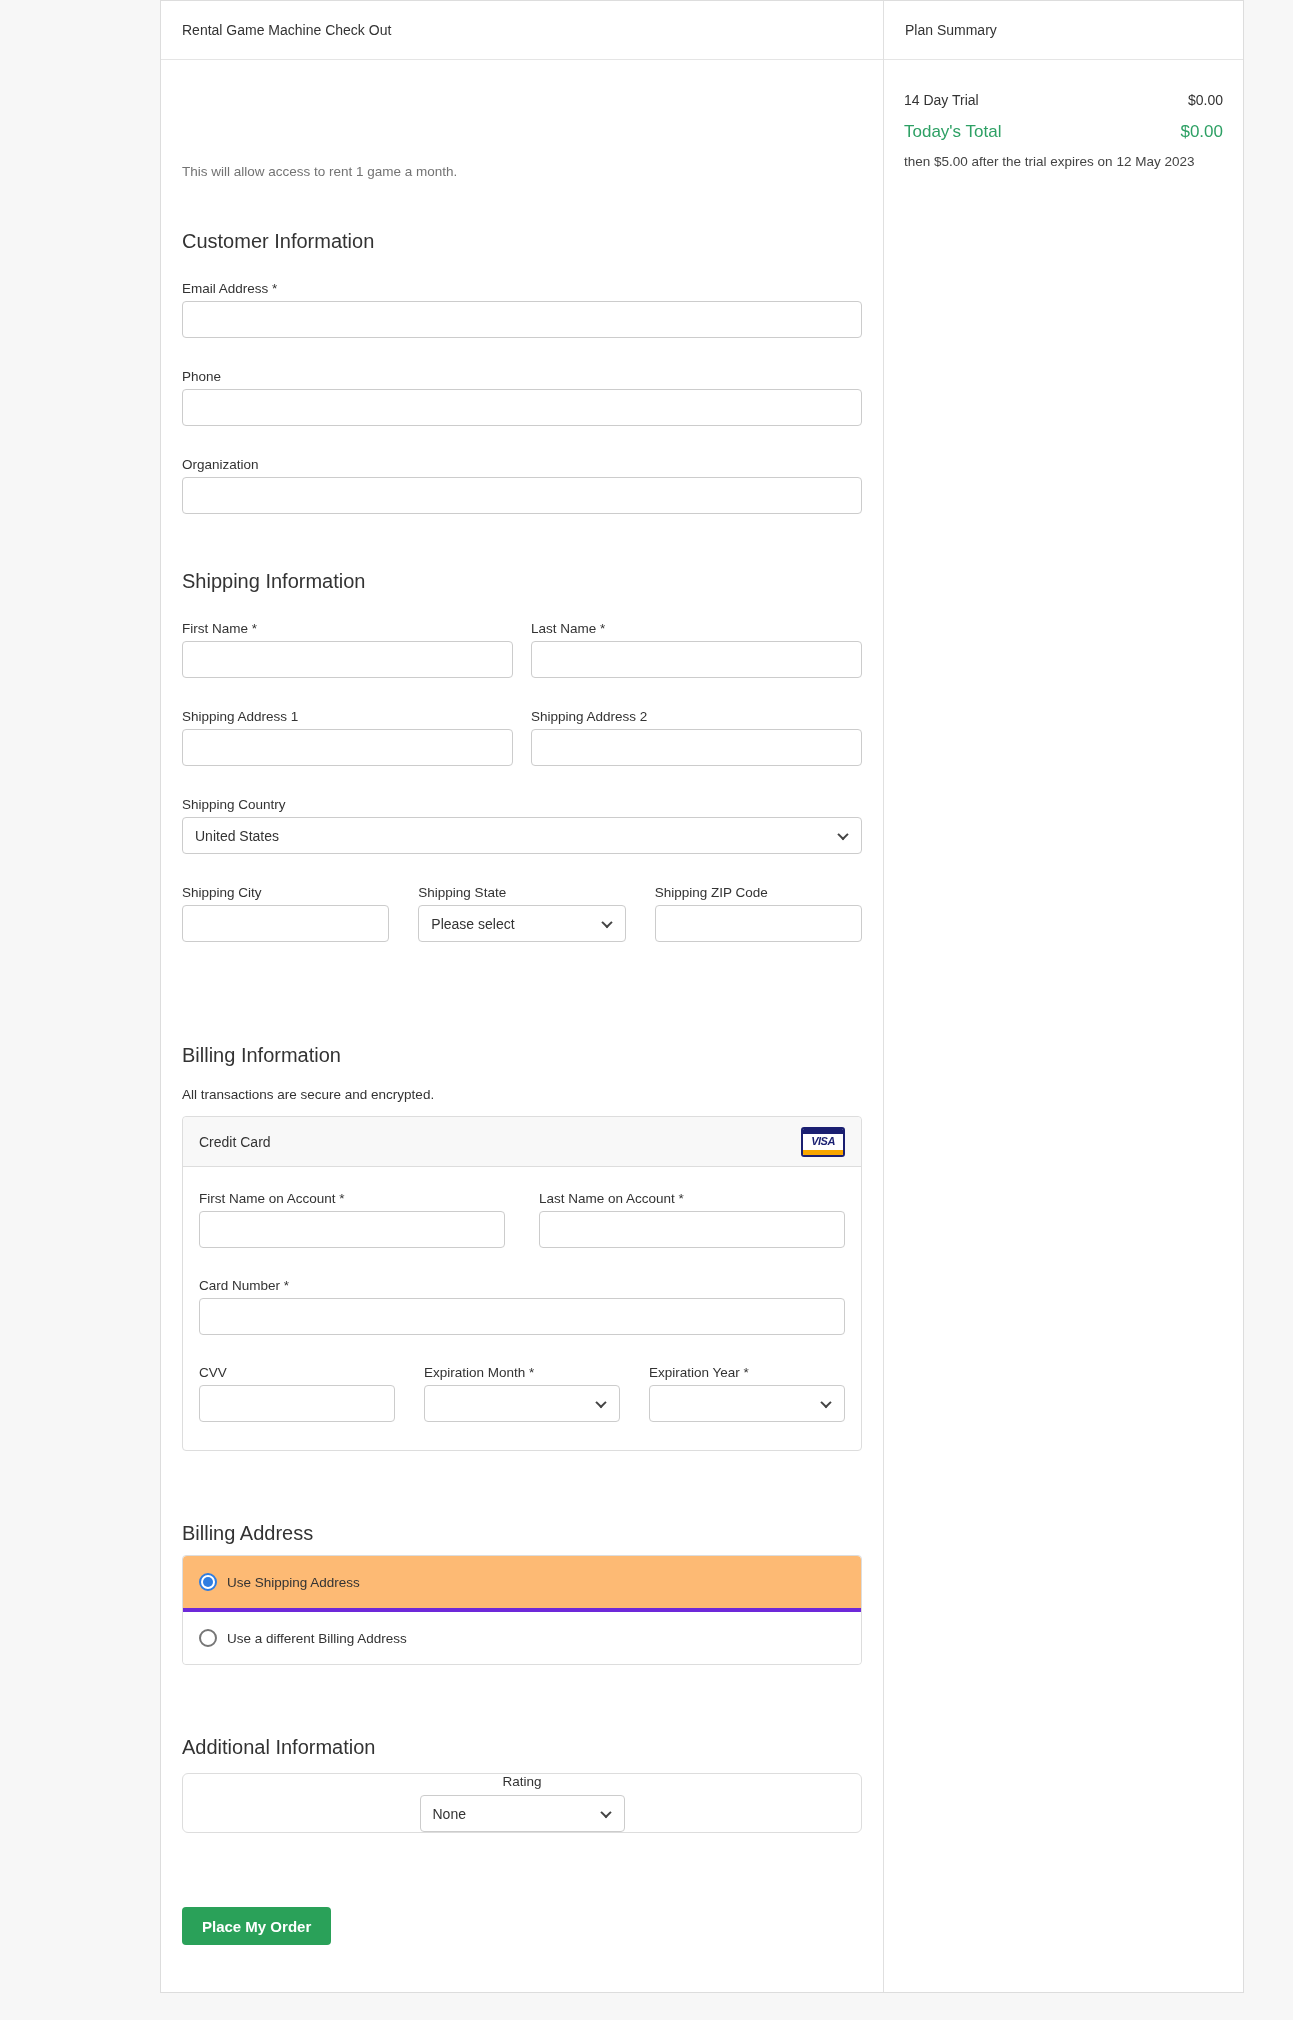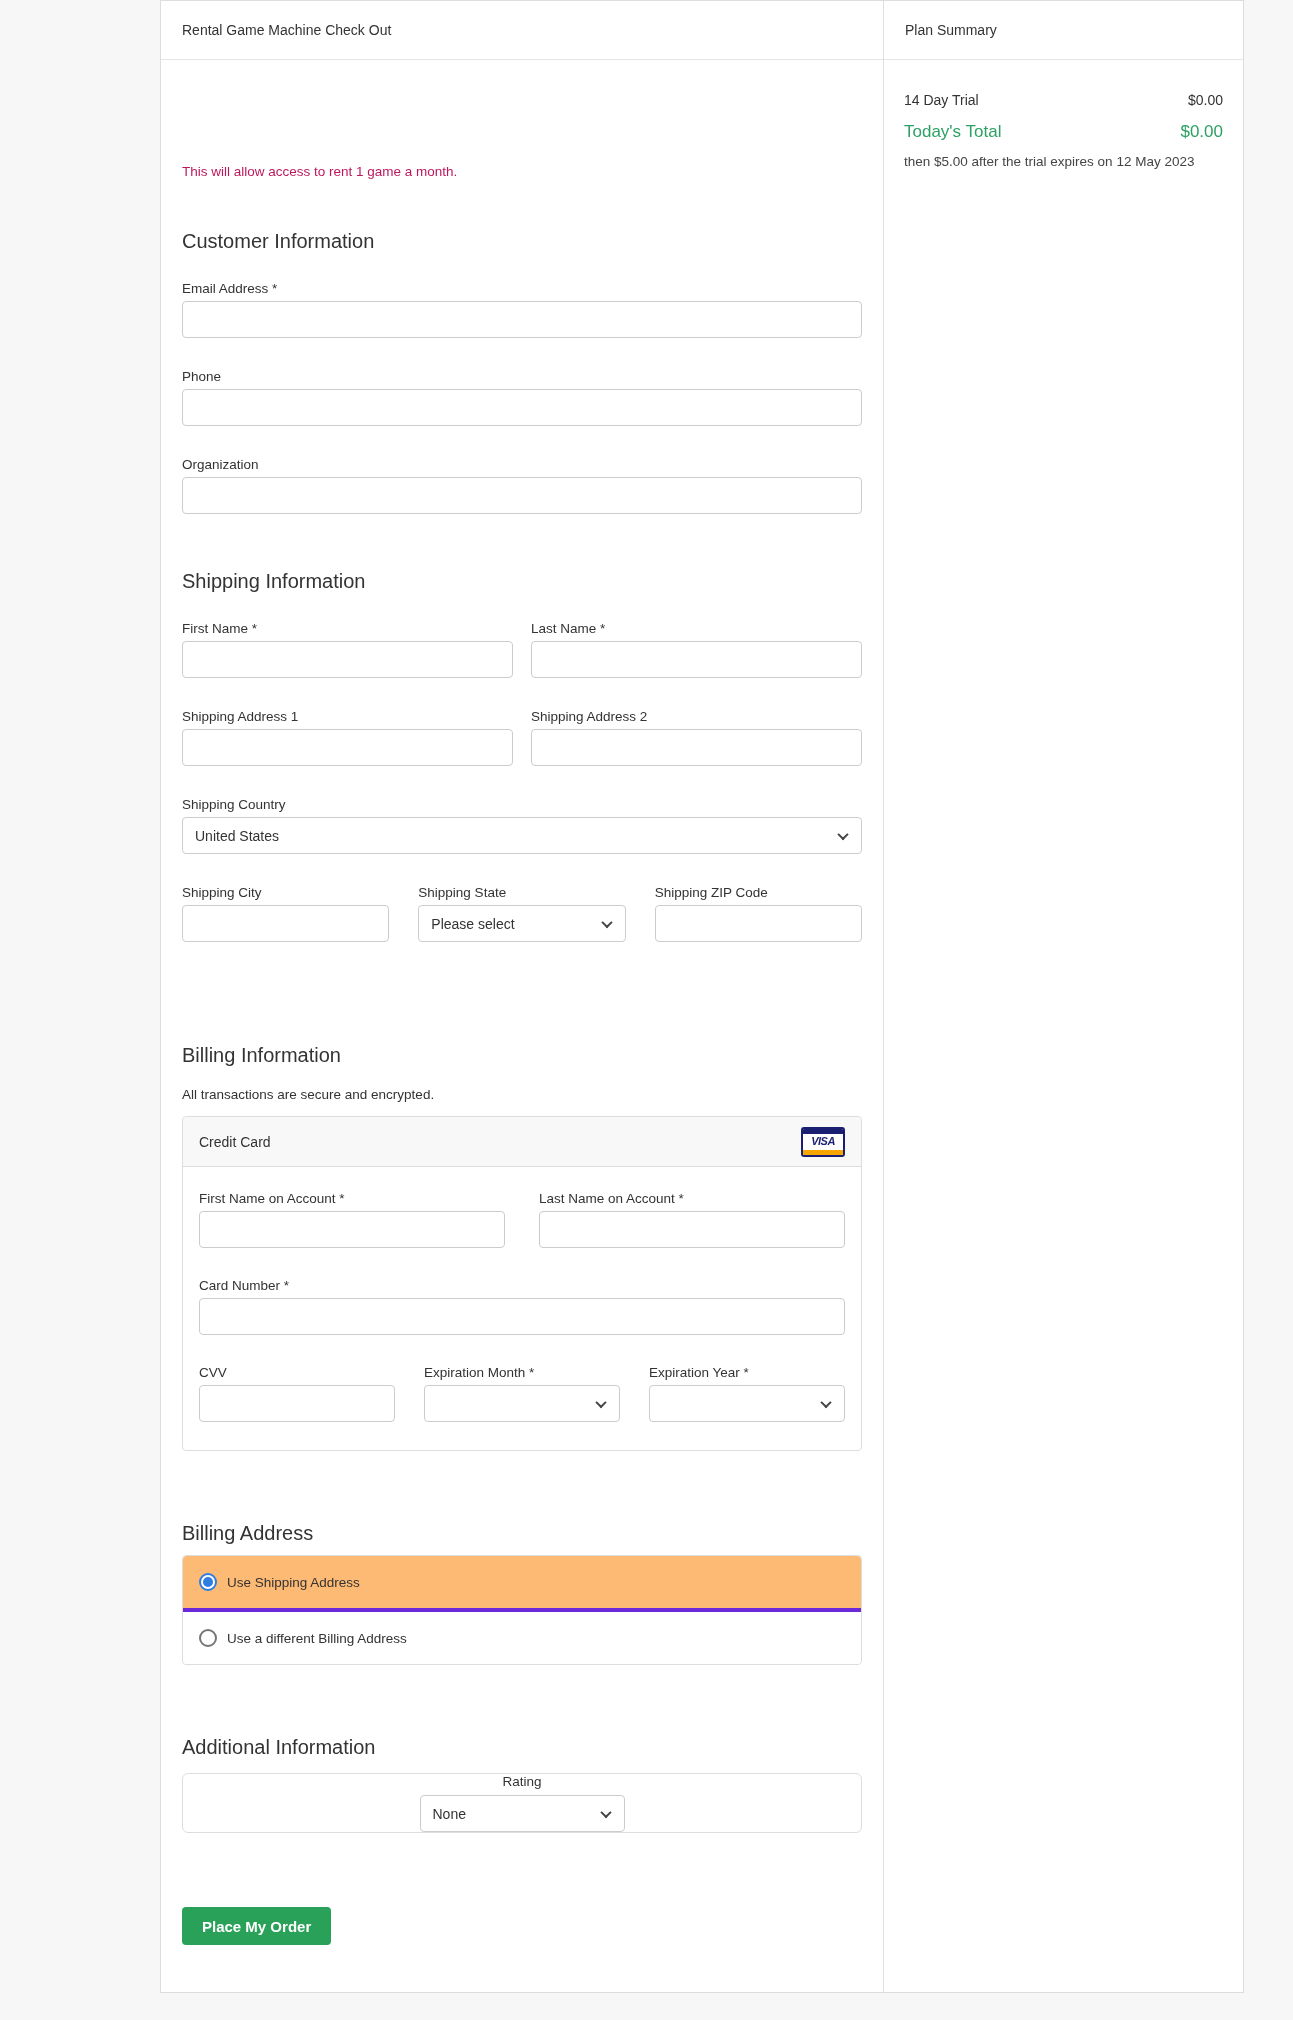--- a/index.html
+++ b/index.html
@@ -29,21 +29,21 @@
   .left-panel{width:722px;display:flex;flex-direction:column;}
   .right-panel{flex:1;border-left:1px solid #e0e0e0;display:flex;flex-direction:column;}
   .panel-header{
     height:59px;flex:0 0 59px;
     border-bottom:1px solid #e5e5e5;
     display:flex;align-items:center;
     padding:0 21px;
     font-size:14px;color:#333;
   }
   .left-content{padding:0 21px 40px 21px;}
-  .intro{margin:104px 0 0 0;font-size:13.5px;color:#be185d;}
+  .intro{margin:104px 0 0 0;font-size:13.5px;color:#737373;}
   h2.section-heading{
     font-size:20px;font-weight:400;color:#333;
     margin:50px 0 28px 0;line-height:1.2;
   }
   h2.mt-lg{margin-top:55px;}
   h2.mt-xl{margin-top:70px;}
   .field label{
     display:block;font-size:13.5px;color:#333;margin-bottom:5px;
   }
   .text-input{

